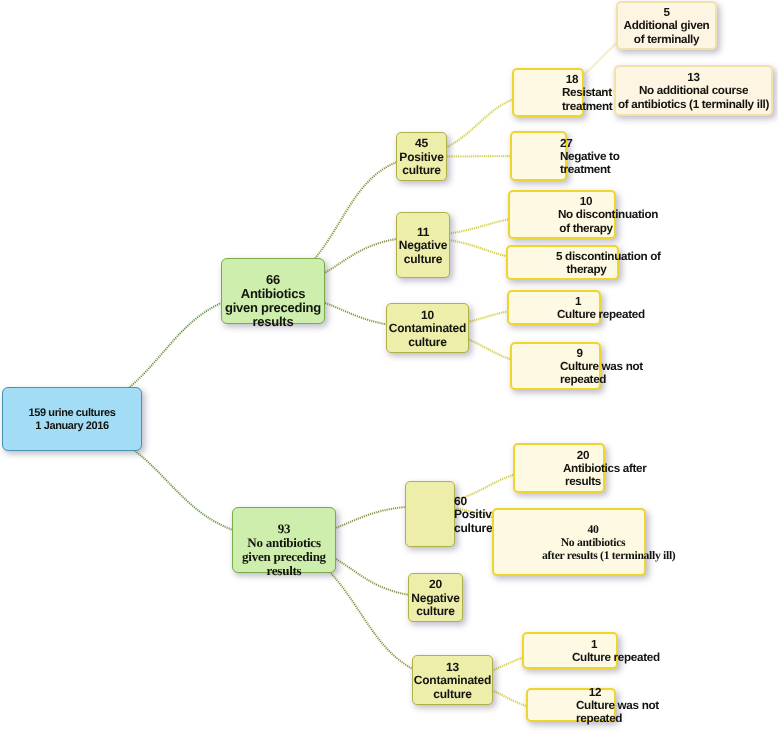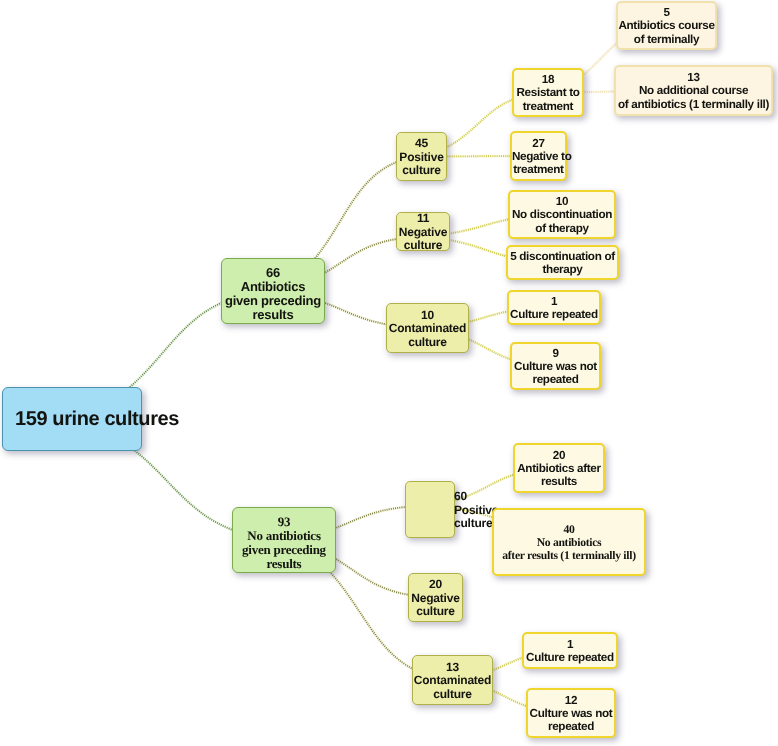--- a/index.html
+++ b/index.html
@@ -4,31 +4,31 @@
 <title>Urine culture flow diagram</title>
 <style>
   html,body{margin:0;padding:0;background:#ffffff;}
   body{width:778px;height:746px;font-family:"Liberation Sans",sans-serif;
        -webkit-font-smoothing:antialiased;text-rendering:geometricPrecision;}
   #stage{position:relative;width:778px;height:746px;overflow:hidden;background:#fff;}
   #links{position:absolute;left:0;top:0;width:778px;height:746px;pointer-events:none;}
   .node{position:absolute;box-sizing:border-box;display:flex;align-items:center;
         justify-content:center;text-align:center;font-weight:bold;color:#131310;}
   .node .txt{line-height:1.14;position:relative;top:0.5px;width:100%;box-sizing:border-box;white-space:nowrap;}
-  .n-green .txt{line-height:1.09;position:relative;top:3px;}
+  .n-green .txt{line-height:1.09;position:relative;top:10px;}
   .n-yellow .txt{line-height:1.115;position:relative;top:1px;}
   .n-root .txt{line-height:1.16;position:relative;top:1px;}
-  .n-root{background:#a2dcf5;border:1.5px solid #4a93ac;border-radius:6px;font-size:20px;letter-spacing:-0.4px;
-          box-shadow:2.5px 3px 6px rgba(92,88,116,0.40);padding-left:12px;}
+  .n-root{background:#a2dcf5;border:1.5px solid #4a93ac;border-radius:6px;font-size:11px;letter-spacing:-0.4px;
+          box-shadow:2.5px 3px 6px rgba(92,88,116,0.40);}
   .n-green{background:#cdeeac;border:1.9px solid #7aab4a;border-radius:6px;font-size:13.0px;letter-spacing:-0.25px;
           box-shadow:2.5px 3px 6px rgba(92,88,116,0.40);}
   .n-yellow{background:#eeeeab;border:1.9px solid #b0b048;border-radius:5px;font-size:12px;letter-spacing:-0.22px;
           box-shadow:2.5px 3px 6px rgba(92,88,116,0.40);}
   .n-cream{background:#fdf9e3;border:2.1px solid #efd52c;border-radius:5px;font-size:11.7px;letter-spacing:-0.32px;
-          box-shadow:2.5px 3px 6px rgba(92,88,116,0.40);}
+          box-shadow:2.5px 3px 6px rgba(92,88,116,0.40);padding-left:48px;}
   .n-pale{background:#fdf4e2;border:2px solid #f1e2ad;border-radius:5px;font-size:11.7px;letter-spacing:-0.32px;
           box-shadow:2.5px 3px 6px rgba(92,88,116,0.40);}
 </style>
 </head>
 <body>
 
 <div id="stage">
   <svg id="links" width="778" height="746" viewBox="0 0 778 746" xmlns="http://www.w3.org/2000/svg">
       <path d="M 72 419 C 172.5 387.64 162.85199999999998 297.4 273 291" fill="none" stroke="#eff8e6" stroke-width="3.1" stroke-linecap="round"></path>
       <path d="M 72 419 C 172.5 387.64 162.85199999999998 297.4 273 291" fill="none" stroke="#5f8148" stroke-width="1.8" stroke-dasharray="0.95 1.2" stroke-linecap="butt"></path>
@@ -68,20 +68,21 @@
       <path d="M 430 505.5 C 508.5 512.36 500.964 532.1 587 533.5" fill="none" stroke="#c9c343" stroke-width="1.8" stroke-dasharray="0.95 1.2" stroke-linecap="butt"></path>
       <path d="M 452.5 680 C 511.25 672.7725 505.61 651.975 570 650.5" fill="none" stroke="#fbfade" stroke-width="3.1" stroke-linecap="round"></path>
       <path d="M 452.5 680 C 511.25 672.7725 505.61 651.975 570 650.5" fill="none" stroke="#c9c343" stroke-width="1.8" stroke-dasharray="0.95 1.2" stroke-linecap="butt"></path>
       <path d="M 452.5 680 C 511.75 688.085 506.062 711.35 571 713" fill="none" stroke="#fbfade" stroke-width="3.1" stroke-linecap="round"></path>
       <path d="M 452.5 680 C 511.75 688.085 506.062 711.35 571 713" fill="none" stroke="#c9c343" stroke-width="1.8" stroke-dasharray="0.95 1.2" stroke-linecap="butt"></path>
     </svg>
   <div id="nodes">
       <div class="node n-root" style="left: 2px; top: 387px; width: 140px; height: 64px;">
         <div class="txt">
           <div>159 urine cultures</div>
+          <div>1 January 2016</div>
         </div>
       </div>
       <div class="node n-green" style="left: 221px; top: 258px; width: 104px; height: 66px;">
         <div class="txt">
           <div>66</div>
           <div>Antibiotics</div>
           <div>given preceding</div>
           <div>results</div>
         </div>
       </div>
@@ -93,21 +94,21 @@
           <div>results</div>
         </div>
       </div>
       <div class="node n-yellow" style="left: 396px; top: 132px; width: 51px; height: 49px;">
         <div class="txt">
           <div>45</div>
           <div>Positive</div>
           <div>culture</div>
         </div>
       </div>
-      <div class="node n-yellow" style="left: 396px; top: 212px; width: 54px; height: 39px;">
+      <div class="node n-yellow" style="left: 396px; top: 212px; width: 54px; height: 66px;">
         <div class="txt">
           <div>11</div>
           <div>Negative</div>
           <div>culture</div>
         </div>
       </div>
       <div class="node n-yellow" style="left: 386px; top: 303px; width: 83px; height: 50px;">
         <div class="txt">
           <div>10</div>
           <div>Contaminated</div>
@@ -124,21 +125,21 @@
       <div class="node n-cream" style="left: 510px; top: 131px; width: 57px; height: 50px;">
         <div class="txt">
           <div>27</div>
           <div>Negative to</div>
           <div>treatment</div>
         </div>
       </div>
       <div class="node n-pale" style="left: 616px; top: 1px; width: 101px; height: 49px;">
         <div class="txt">
           <div>5</div>
-          <div>Antibiotics course</div>
+          <div>Additional given</div>
           <div>of terminally</div>
         </div>
       </div>
       <div class="node n-pale" style="left: 614px; top: 65px; width: 159px; height: 51px;">
         <div class="txt">
           <div>13</div>
           <div>No additional course</div>
           <div>of antibiotics (1 terminally ill)</div>
         </div>
       </div>
@@ -161,21 +162,21 @@
           <div>Culture repeated</div>
         </div>
       </div>
       <div class="node n-cream" style="left: 510px; top: 342px; width: 91px; height: 48px;">
         <div class="txt">
           <div>9</div>
           <div>Culture was not</div>
           <div>repeated</div>
         </div>
       </div>
-      <div class="node n-yellow" style="left: 405px; top: 481px; width: 50px; height: 57px; padding-left: 48px;">
+      <div class="node n-yellow" style="left: 405px; top: 481px; width: 50px; height: 66px; padding-left: 48px;">
         <div class="txt">
           <div>60</div>
           <div>Positive</div>
           <div>culture</div>
         </div>
       </div>
       <div class="node n-yellow" style="left: 408px; top: 573px; width: 55px; height: 49px;">
         <div class="txt">
           <div>20</div>
           <div>Negative</div>
@@ -202,21 +203,21 @@
           <div>No antibiotics</div>
           <div>after results (1 terminally ill)</div>
         </div>
       </div>
       <div class="node n-cream" style="left: 522px; top: 632px; width: 96px; height: 37px;">
         <div class="txt">
           <div>1</div>
           <div>Culture repeated</div>
         </div>
       </div>
-      <div class="node n-cream" style="left: 526px; top: 688px; width: 90px; height: 50px;">
+      <div class="node n-cream" style="left: 526px; top: 688px; width: 90px; height: 34px;">
         <div class="txt">
           <div>12</div>
           <div>Culture was not</div>
           <div>repeated</div>
         </div>
       </div>
     </div>
 </div>
 
 </body></html>

